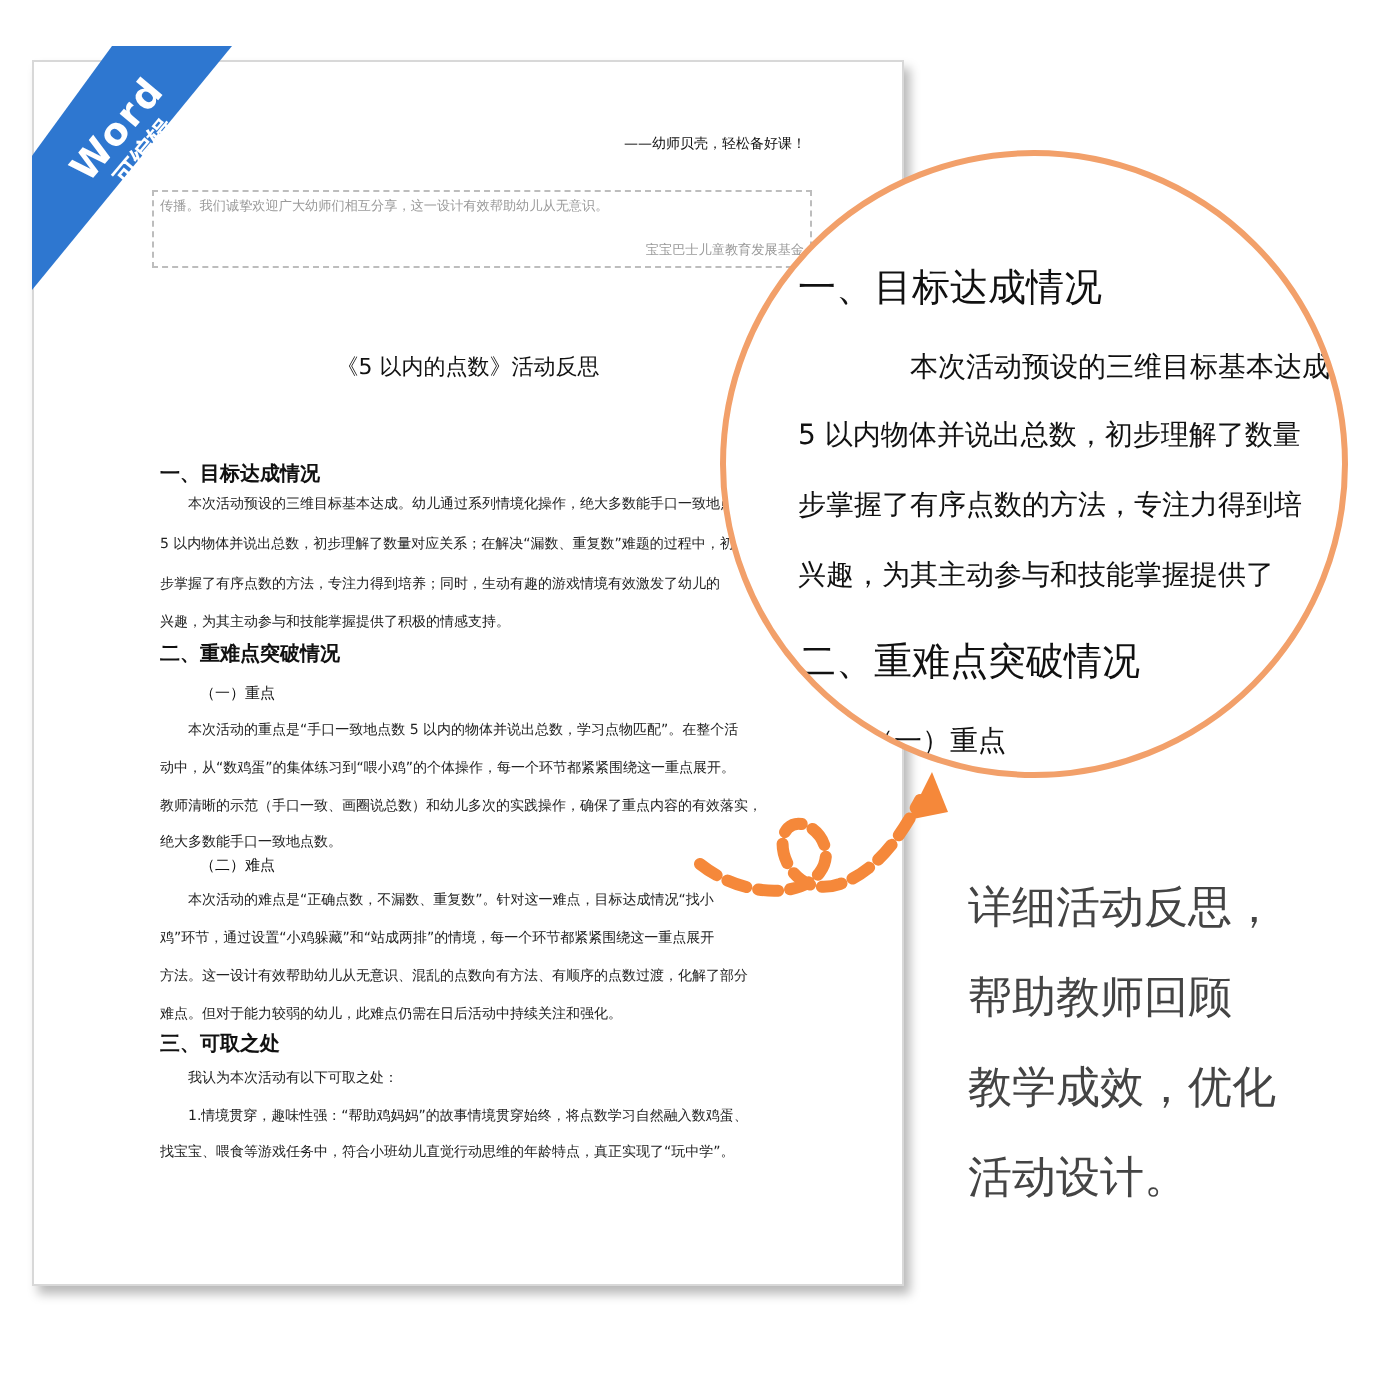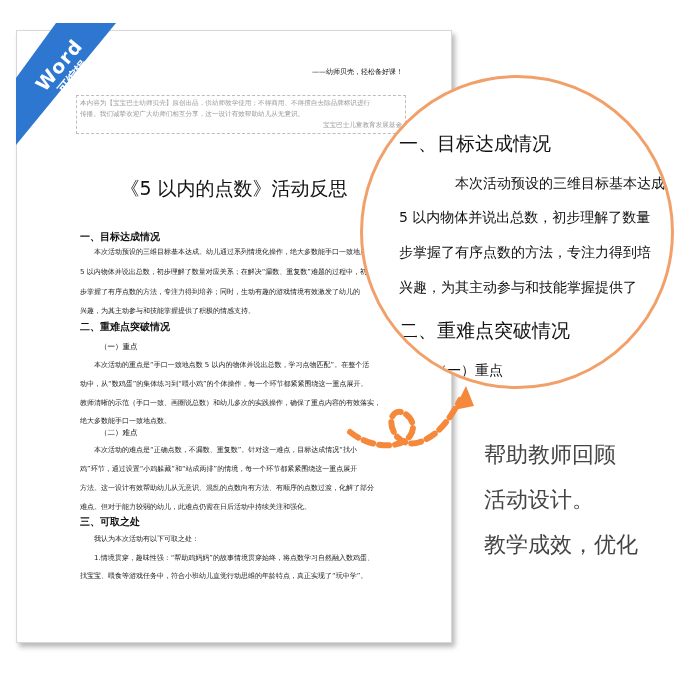--- a/index.html
+++ b/index.html
@@ -31,21 +31,21 @@
     position:absolute; left:312px; top:67px; font-size:7px; color:#111;text-align:right;
   }
   .notice {
     position:absolute; left:76px; top:95px; width:330px; height:39px;
     border:1px dashed #bdbdbd; font-size:6.6px; color:#9a9a9a; padding:2px 3px; line-height:11px;
   }
   .notice .sign { position:absolute; right:3px; bottom:2px; }
 
   .doc-title {
     position:absolute; left:0; width:468px; top:176px; text-align:center;
-    font-size:19px; color:#111;
+    font-size:11px; color:#111;
   }
   .h1 { position:absolute; left:80px; font-size:10px; font-weight:bold; color:#111; }
   .h2 { position:absolute; left:100px; font-size:7.5px; color:#111; }
   .p  { position:absolute; left:80px; width:340px; font-size:7px; color:#222; line-height:20px; text-indent:2em; white-space:nowrap; overflow:hidden; }
   .p.noindent { text-indent:0; }
 
   .magnifier {
     position:absolute; left:360px; top:75px; width:314px; height:314px; border-radius:50%;
     border:3px solid #f2a06a; background:#fff; overflow:hidden; z-index:4;
   }
@@ -69,21 +69,20 @@
   <div class="badge-band"></div>
   <div class="badge-text">
     <span class="badge-word">Word</span>
     <span class="badge-edit">可编辑</span>
   </div>
 </div>
 
 <div class="header-slogan">——幼师贝壳，轻松备好课！</div>
 
 <div class="notice">
-  <div>本内容为【宝宝巴士幼师贝壳】原创出品，供幼师教学使用；不得商用、不得擅自去除品牌标识进行</div>
   <div>传播。我们诚挚欢迎广大幼师们相互分享，这一设计有效帮助幼儿从无意识。</div>
   <div class="sign">宝宝巴士儿童教育发展基金</div>
 </div>
 
 <div class="doc-title">《5 以内的点数》活动反思</div>
 
 <div class="h1" style="top:230px">一、目标达成情况</div>
 <div class="p" style="top:242px">本次活动预设的三维目标基本达成。幼儿通过系列情境化操作，绝大多数能手口一致地点数</div>
 <div class="p noindent" style="top:262px">5 以内物体并说出总数，初步理解了数量对应关系；在解决“漏数、重复数”难题的过程中，初</div>
 <div class="p noindent" style="top:282px">步掌握了有序点数的方法，专注力得到培养；同时，生动有趣的游戏情境有效激发了幼儿的</div>
@@ -118,16 +117,17 @@
     <div class="m-h2" style="top:359px">（一）重点</div>
   </div>
 </div>
 
 <svg class="arrow" viewBox="0 0 160 100">
   <path d="M20 62 C 40 78, 70 80, 80 66 C 90 52, 72 36, 64 44 C 56 52, 66 80, 90 72 C 110 65, 122 45, 130 30" fill="none" stroke="#f5883a" stroke-width="6" stroke-dasharray="10 6" stroke-linecap="round"></path>
   <polygon points="136,16 124,40 144,36" fill="#f5883a"></polygon>
 </svg>
 
 <div class="caption">
+  <div>详细活动反思，</div>
   <div>帮助教师回顾</div>
+  <div>教学成效，优化</div>
   <div>活动设计。</div>
-  <div>教学成效，优化</div>
 </div>
 
 </body></html>

